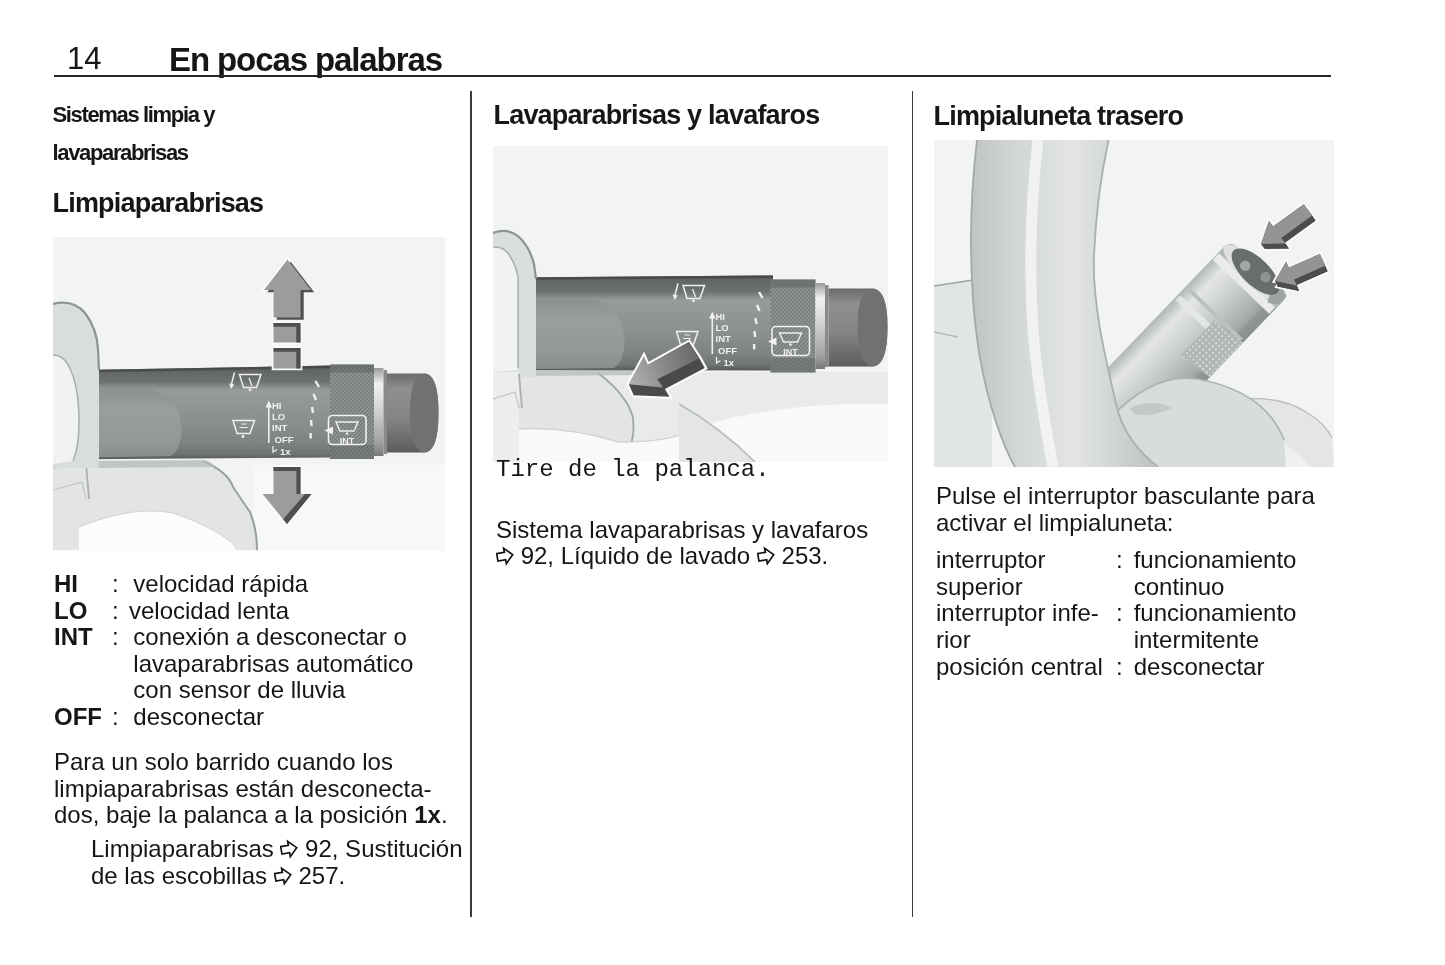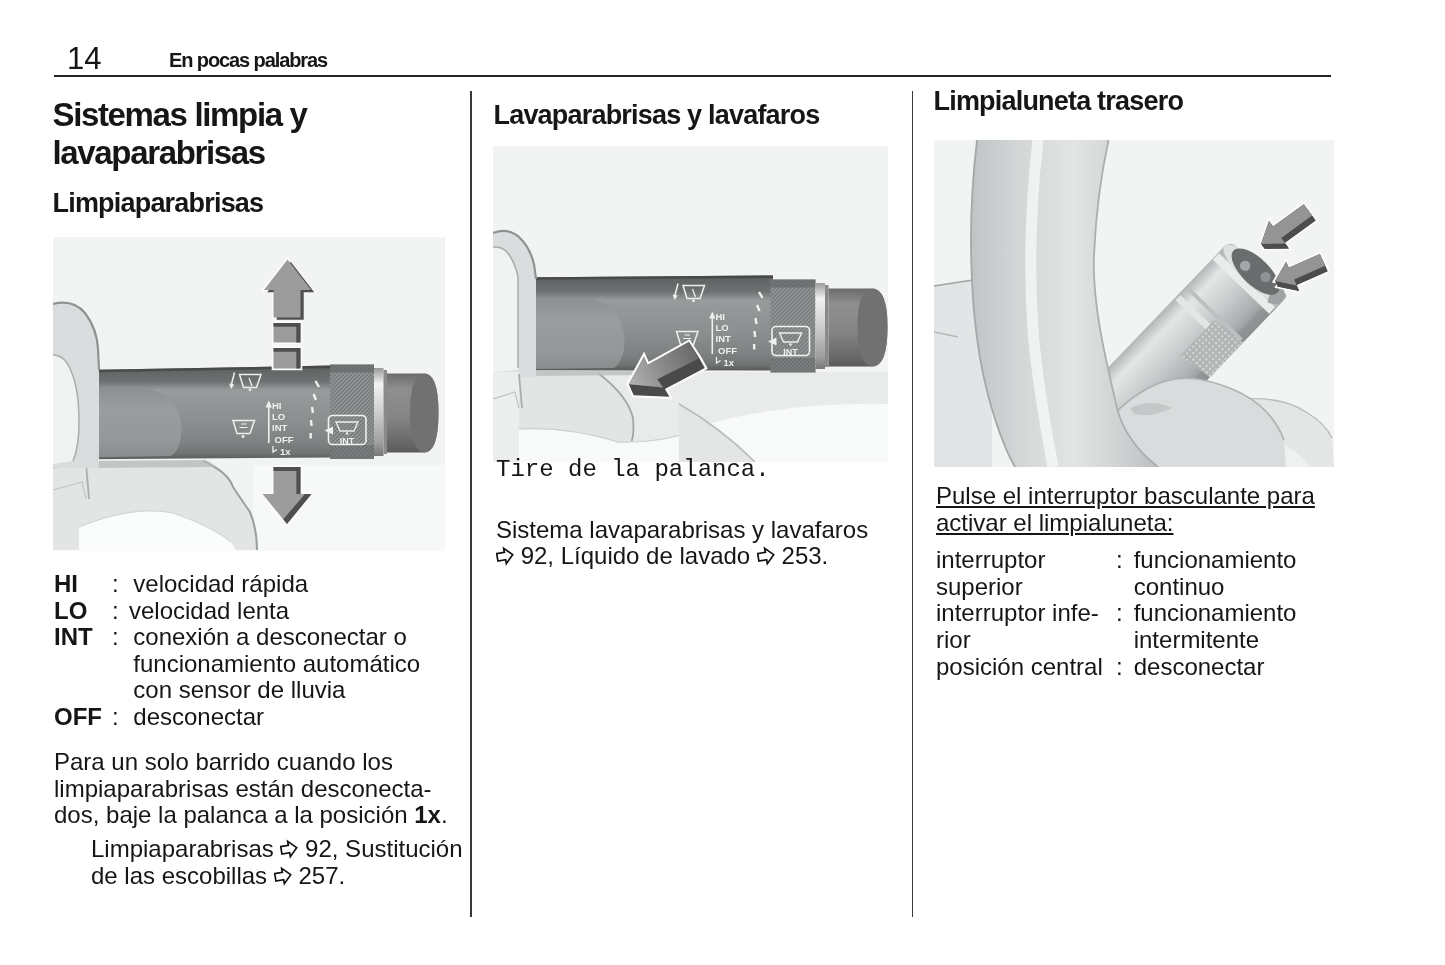--- a/index.html
+++ b/index.html
@@ -7,27 +7,27 @@
 .abs{position:absolute;}
 .body24{font-size:24px;line-height:26.6px;white-space:nowrap;}
 .h2{font-size:27px;line-height:28px;font-weight:bold;letter-spacing:-0.8px;white-space:nowrap;}
 b.x{font-weight:bold;}
 .arr{display:inline-block;vertical-align:-2px;}
 </style>
 </head>
 <body>
 
 <div class="abs" style="left:67px;top:43px;font-size:31px;line-height:32px;">14</div>
-<div class="abs" style="left:169px;top:43.5px;font-size:20px;line-height:32px;font-weight:bold;letter-spacing:-1.1px;">En pocas palabras</div>
+<div class="abs" style="left:169px;top:43.5px;font-size:33px;line-height:32px;font-weight:bold;letter-spacing:-1.1px;">En pocas palabras</div>
 <div class="abs" style="left:54px;top:74.6px;width:1277px;height:2px;background:#262626;"></div>
 
 <div class="abs" style="left:470px;top:91px;width:1.6px;height:826px;background:#3a3a3a;"></div>
 <div class="abs" style="left:911.5px;top:91px;width:1.6px;height:826px;background:#3a3a3a;"></div>
 
-<div class="abs" style="left:52.5px;top:95.8px;font-size:33px;line-height:38.2px;font-weight:bold;letter-spacing:-1.35px;">Sistemas limpia y<br>lavaparabrisas</div>
+<div class="abs" style="left:52.5px;top:95.8px;font-size:22px;line-height:38.2px;font-weight:bold;letter-spacing:-1.35px;">Sistemas limpia y<br>lavaparabrisas</div>
 <div class="abs h2" style="left:52.5px;top:188.9px;">Limpiaparabrisas</div>
 
 <div class="abs" style="left:53px;top:237px;">
 <svg width="392" height="313.5" viewBox="0 0 392 313.5">
 <defs>
 <linearGradient id="stalk1" x1="0" y1="0" x2="0" y2="1">
 <stop offset="0" stop-color="#4e4e4e"></stop>
           <stop offset="0.04" stop-color="#616464"></stop>
           <stop offset="0.17" stop-color="#6e7171"></stop>
           <stop offset="0.26" stop-color="#989b9b"></stop>
@@ -140,21 +140,21 @@
 <path d="M243.4,234 L247.5,234 L247.5,257 L243.4,257 Z" fill="#4f4f4f"></path>
 <path d="M258.5,257 L234,287 L230.2,282.3 L252,257 Z" fill="#4f4f4f"></path>
 </g>
 </svg>
 </div>
 
 <div class="abs body24" style="left:54px;top:571.1px;">
 <div><span style="font-weight:bold;">HI</span><span class="abs" style="left:58px;">:</span><span class="abs" style="left:79.3px;">velocidad rápida</span></div>
 <div><span style="font-weight:bold;">LO</span><span class="abs" style="left:58px;">:</span><span class="abs" style="left:75px;">velocidad lenta</span></div>
 <div><span style="font-weight:bold;">INT</span><span class="abs" style="left:58px;">:</span><span class="abs" style="left:79.3px;">conexión a desconectar o</span></div>
-<div><span class="abs" style="left:79.3px;">funcionamiento automático</span>&nbsp;</div>
+<div><span class="abs" style="left:79.3px;">lavaparabrisas automático</span>&nbsp;</div>
 <div><span class="abs" style="left:79.3px;">con sensor de lluvia</span>&nbsp;</div>
 <div><span style="font-weight:bold;">OFF</span><span class="abs" style="left:58px;">:</span><span class="abs" style="left:79.3px;">desconectar</span></div>
 </div>
 
 <div class="abs body24" style="left:54px;top:749px;">Para un solo barrido cuando los<br>limpiaparabrisas están desconecta-<br>dos, baje la palanca a la posición <b class="x">1x</b>.</div>
 
 <div class="abs body24" style="left:54px;top:836.4px;margin-left:37px;">Limpiaparabrisas <svg class="arr" width="18" height="20" viewBox="0 0 18 20">
       <g transform="rotate(-10 9 10)">
         <polygon points="1.2,6.2 9,6.2 9,2.2 16.8,10 9,17.8 9,13.8 1.2,13.8" fill="#fff" stroke="#111" stroke-width="1.7"></polygon>
       </g>
@@ -245,21 +245,21 @@
 <div class="abs body24" style="left:496px;top:516.7px;">Sistema lavaparabrisas y lavafaros<br><svg class="arr" width="18" height="20" viewBox="0 0 18 20">
       <g transform="rotate(-10 9 10)">
         <polygon points="1.2,6.2 9,6.2 9,2.2 16.8,10 9,17.8 9,13.8 1.2,13.8" fill="#fff" stroke="#111" stroke-width="1.7"></polygon>
       </g>
     </svg> 92, Líquido de lavado <svg class="arr" width="18" height="20" viewBox="0 0 18 20">
       <g transform="rotate(-10 9 10)">
         <polygon points="1.2,6.2 9,6.2 9,2.2 16.8,10 9,17.8 9,13.8 1.2,13.8" fill="#fff" stroke="#111" stroke-width="1.7"></polygon>
       </g>
     </svg> 253.</div>
 
-<div class="abs h2" style="left:933.5px;top:87px;">Limpialuneta trasero</div>
+<div class="abs h2" style="left:933.5px;top:102px;">Limpialuneta trasero</div>
 
 <div class="abs" style="left:934px;top:140px;">
 <svg width="400" height="327" viewBox="0 0 400 327">
 <defs>
 <linearGradient id="rim3" x1="0" y1="0" x2="1" y2="0">
 <stop offset="0" stop-color="#c0c4c4"></stop>
           <stop offset="0.25" stop-color="#d3d6d6"></stop>
           <stop offset="0.55" stop-color="#e3e5e5"></stop>
           <stop offset="0.8" stop-color="#cfd2d2"></stop>
           <stop offset="1" stop-color="#bbbfbf"></stop>
@@ -319,21 +319,21 @@
 <g transform="translate(341,141) rotate(-24)">
 <path d="M0,0 L18,-13 L18,-6.5 L52,-6.5 L52,6.5 L18,6.5 L18,13 Z" transform="translate(0,6)" fill="none" stroke="#fafafa" stroke-width="4"></path>
 <path d="M0,0 L18,-13 L18,-6.5 L52,-6.5 L52,6.5 L18,6.5 L18,13 Z" fill="none" stroke="#fafafa" stroke-width="4"></path>
 <path d="M0,0 L18,-13 L18,-6.5 L52,-6.5 L52,6.5 L18,6.5 L18,13 Z" transform="translate(0,6)" fill="#4c4c4c"></path>
 <path d="M0,6 L0,0 L18,-13 L18,-6.5 L52,-6.5 L52,12.5 L18,12.5 L18,19 Z" fill="#4c4c4c"></path>
 <path d="M0,0 L18,-13 L18,-6.5 L52,-6.5 L52,6.5 L18,6.5 L18,13 Z" fill="#949494"></path>
 </g>
 </svg>
 </div>
 
-<div class="abs body24" style="left:936px;top:483.4px;text-decoration:underline;">Pulse el interruptor basculante para<br>activar el limpialuneta:</div>
+<div class="abs body24" style="left:936px;top:483.4px;">Pulse el interruptor basculante para<br>activar el limpialuneta:</div>
 
 <div class="abs body24" style="left:936px;top:547.3px;">
 <div>interruptor<span class="abs" style="left:180px;">:</span><span class="abs" style="left:197.7px;">funcionamiento</span></div>
 <div>superior<span class="abs" style="left:197.7px;">continuo</span></div>
 <div>interruptor infe-<span class="abs" style="left:180px;">:</span><span class="abs" style="left:197.7px;">funcionamiento</span></div>
 <div>rior<span class="abs" style="left:197.7px;">intermitente</span></div>
 <div>posición central<span class="abs" style="left:180px;">:</span><span class="abs" style="left:197.7px;">desconectar</span></div>
 </div>
 
 </body></html>

